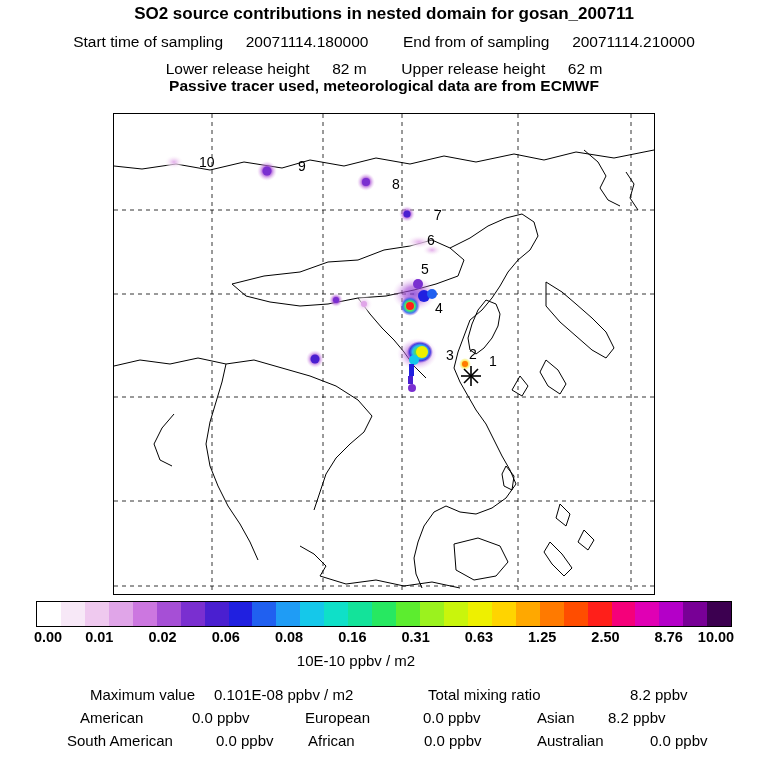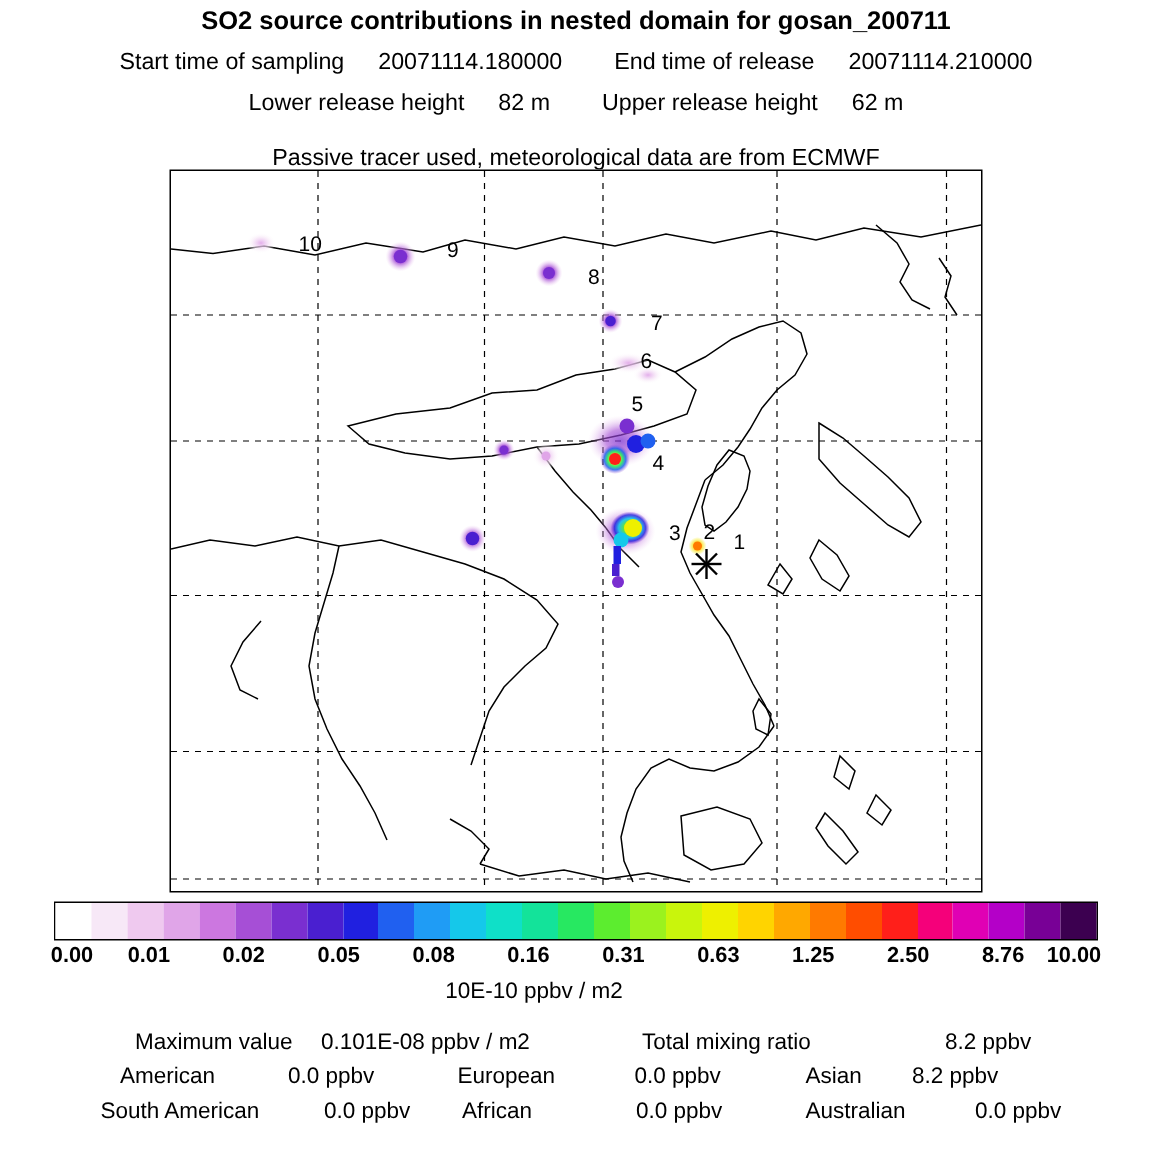--- a/index.html
+++ b/index.html
@@ -33,21 +33,21 @@
   }
   .hdr-line {
     position: absolute;
     left: 0;
     width: 768px;
     text-align: center;
     font-size: 15.5px;
   }
   .hdr2 { top: 33px; }
   .hdr3 { top: 60px; }
-  .hdr4 { top: 97px; }
+  .hdr4 { top: 77px; font-weight: bold; }
   .hdr-line .gap-lg { display: inline-block; width: 26px; }
   .hdr-line .gap-sm { display: inline-block; width: 14px; }
 
   
   .map-panel {
     position: absolute;
     left: 113px;
     top: 113px;
     width: 542px;
     height: 482px;
@@ -150,21 +150,21 @@
 
 <div class="page">
 
   <div class="title">SO2 source contributions in nested domain for gosan_200711</div>
 
   <div class="hdr-line hdr2">
     <span>Start time of sampling</span>
     <span class="gap-sm"></span>
     <span>20071114.180000</span>
     <span class="gap-lg"></span>
-    <span>End time of release</span>
+    <span>End from of sampling</span>
     <span class="gap-sm"></span>
     <span>20071114.210000</span>
   </div>
 
   <div class="hdr-line hdr3">
     <span>Lower release height</span>
     <span class="gap-sm"></span>
     <span>82 m</span>
     <span class="gap-lg"></span>
     <span>Upper release height</span>
@@ -353,21 +353,21 @@
       <div class="cbar-cell" style="background: rgb(224, 0, 180);"></div>
       <div class="cbar-cell" style="background: rgb(180, 0, 200);"></div>
       <div class="cbar-cell" style="background: rgb(120, 0, 150);"></div>
       <div class="cbar-cell" style="background: rgb(60, 0, 80);"></div>
     </div>
 
   <div class="cbar-ticks" id="cbar-ticks">
       <span style="left: 48px;">0.00</span>
       <span style="left: 99.2727px;">0.01</span>
       <span style="left: 162.545px;">0.02</span>
-      <span style="left: 225.818px;">0.05</span>
+      <span style="left: 225.818px;">0.06</span>
       <span style="left: 289.091px;">0.08</span>
       <span style="left: 352.364px;">0.16</span>
       <span style="left: 415.636px;">0.31</span>
       <span style="left: 478.909px;">0.63</span>
       <span style="left: 542.182px;">1.25</span>
       <span style="left: 605.455px;">2.50</span>
       <span style="left: 668.727px;">8.76</span>
       <span style="left: 716px;">10.00</span>
     </div>
 

